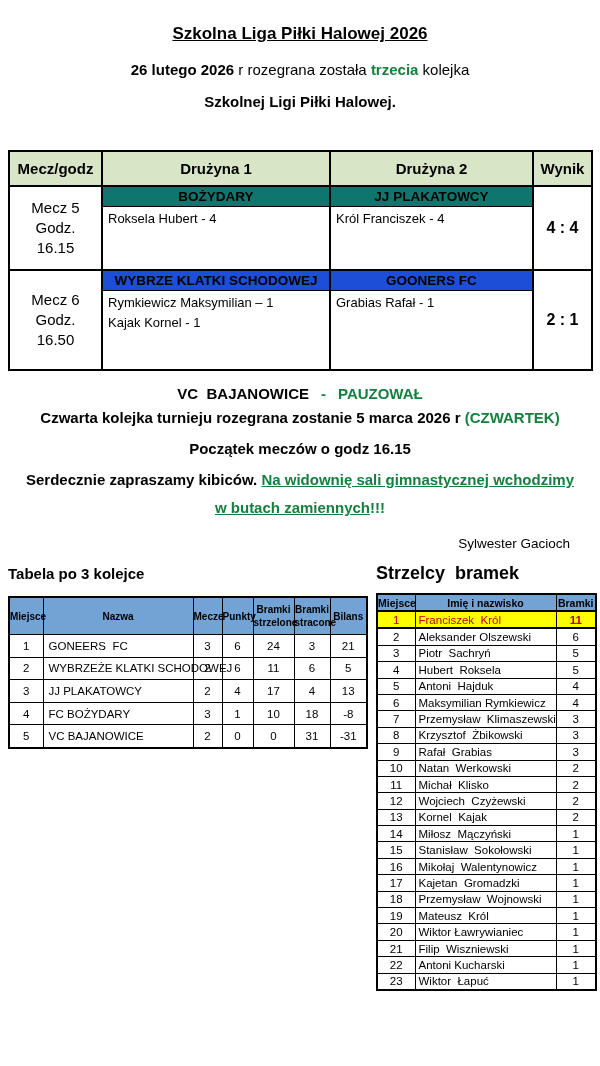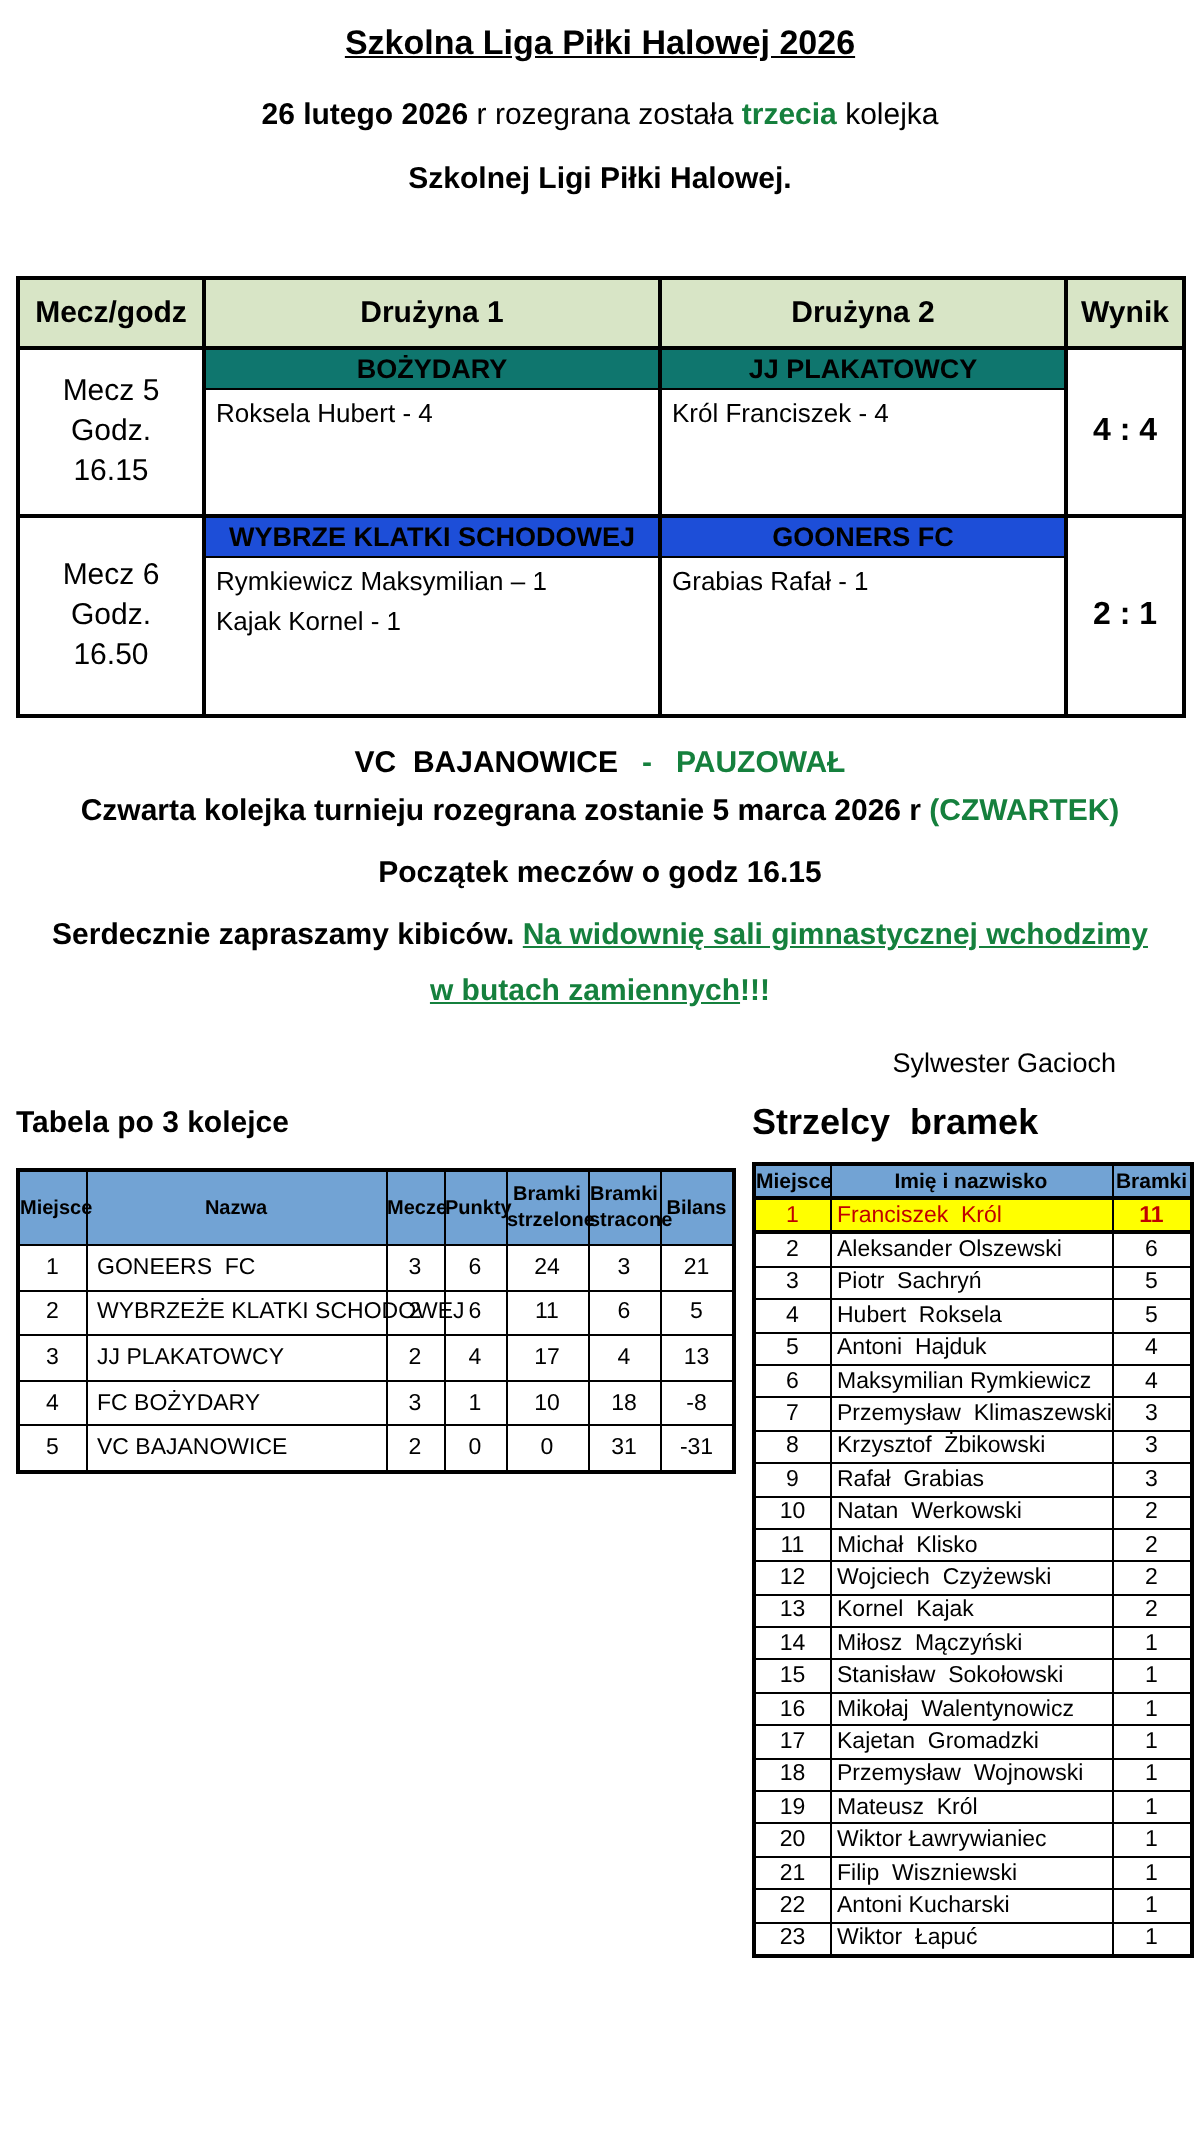--- a/index.html
+++ b/index.html
@@ -6,21 +6,21 @@
   body{
     width:600px;height:1066px;overflow:hidden;background:#fff;color:#000;
     font-family:"Liberation Sans","DejaVu Sans",sans-serif;
     position:relative;
   }
   .b{font-weight:bold}
   .red{color:#15803d}
   .pre{white-space:pre}
 
   
-  .title{padding-top:12px;text-align:center;font-size:17px;font-weight:bold;text-decoration:underline;}
+  .title{padding-top:24px;text-align:center;font-size:17px;font-weight:bold;text-decoration:underline;}
   .intro1{margin-top:17px;text-align:center;font-size:15px;}
   .intro2{margin-top:15px;text-align:center;font-size:15px;font-weight:bold;}
 
   
   table.results{border-collapse:collapse;table-layout:fixed;margin:40px 0 0 8px;width:583px;}
   table.results th,table.results td{border:2px solid #000;}
   table.results th{background:#d8e5c6;font-size:15px;font-weight:bold;height:31px;text-align:center;}
   td.mlabel{text-align:center;font-size:15px;line-height:1.35;vertical-align:middle;}
   td.teamcell{padding:0;vertical-align:top;}
   .teambar{height:19px;line-height:19px;text-align:center;font-weight:bold;font-size:13.5px;border-bottom:1px solid #000;}
@@ -32,21 +32,21 @@
   tr.match2{height:100px;}
 
   
   .pause{margin-top:14px;text-align:center;font-weight:bold;font-size:15px;}
   .pause .sep{margin:0 12px;}
   .ann{text-align:center;font-weight:bold;font-size:15px;line-height:31px;}
   .invite{margin-top:2px;text-align:center;font-weight:bold;font-size:15px;line-height:28px;}
   .u{text-decoration:underline;}
 
   
-  .signature{margin-top:14px;text-align:right;padding-right:42px;font-size:13.5px;}
+  .signature{margin-top:14px;text-align:right;padding-right:30px;font-size:13.5px;}
   .bottom{display:flex;margin:12px 0 0 8px;align-items:flex-start;}
   .left-col{width:358px;}
   .right-col{margin-left:10px;width:221px;}
   .heading-left{font-size:15px;font-weight:bold;margin:2px 0 14px 0;}
   .heading-right{font-size:18px;font-weight:bold;margin:0 0 9px 0;white-space:pre;}
 
   table.standings{border-collapse:collapse;table-layout:fixed;width:358px;border:2px solid #000;}
   table.standings th{background:#72a3d4;font-size:10px;font-weight:bold;border:1px solid #000;height:34px;padding:1px 0;text-align:center;line-height:1.3;}
   table.standings td{border:1px solid #000;font-size:11.5px;height:21.6px;text-align:center;padding:0 2px;}
   table.standings td.nm{text-align:left;padding-left:5px;white-space:pre;}

